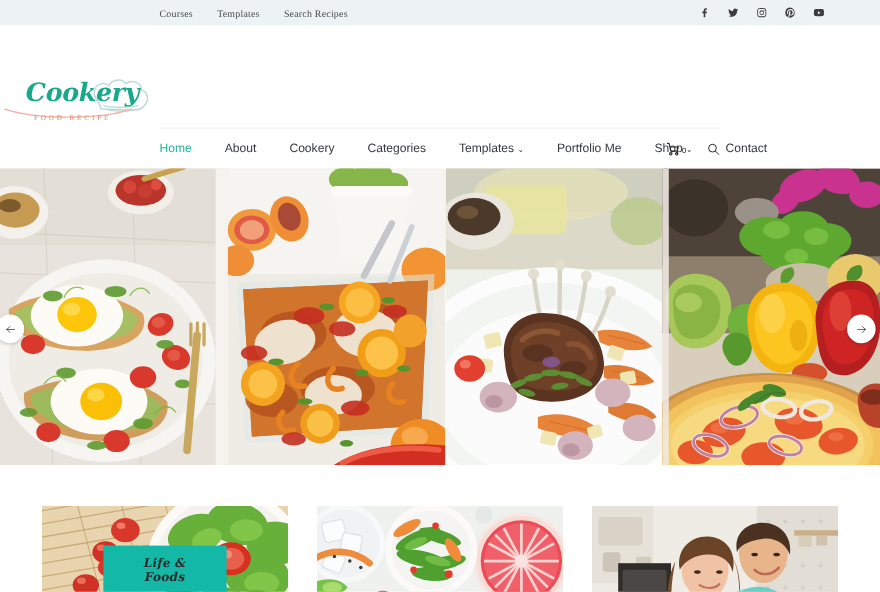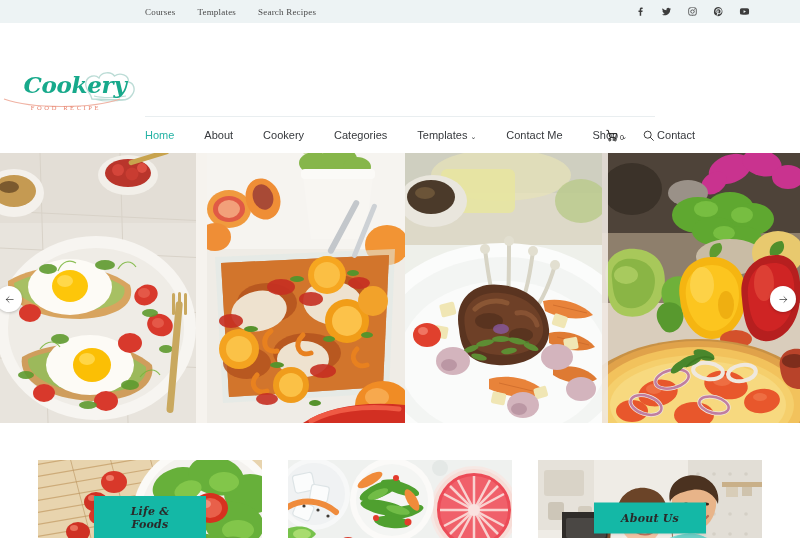--- a/index.html
+++ b/index.html
@@ -252,21 +252,21 @@
         <span>Cookery</span>
       </span>
       <span class="nav-item">
         <span>Categories</span>
       </span>
       <span class="nav-item">
         <span>Templates</span>
         <span class="caret">⌄</span>
       </span>
       <span class="nav-item">
-        <span>Contact Me</span>
+        <span>Portfolio Me</span>
       </span>
       <span class="nav-item">
         <span>Shop</span>
         <span class="caret">⌄</span>
       </span>
       <span class="nav-item">
         <span>Contact</span>
       </span>
     </div>
 
@@ -885,16 +885,15 @@
         <path d="M182 86 C194 94 198 106 196 116 L180 116 Z" fill="#72cfc6"></path>
       </g>
       <g>
         <ellipse cx="118" cy="108" rx="26" ry="14" fill="#f8f6f1"></ellipse>
         <ellipse cx="118" cy="104" rx="20" ry="9" fill="#ffffff"></ellipse>
         <path d="M96 98 C104 90 114 88 124 92" stroke="#e8e3da" stroke-width="5" fill="none" stroke-linecap="round"></path>
         <path d="M130 96 C142 92 152 96 156 104" stroke="#efeae1" stroke-width="6" fill="none" stroke-linecap="round"></path>
       </g>
       <ellipse cx="70" cy="112" rx="18" ry="8" fill="#f4f1ea"></ellipse>
     </svg>
-    <div class="card-label">About Us</div>
   </div>
 
 </div>
 
 </body></html>

